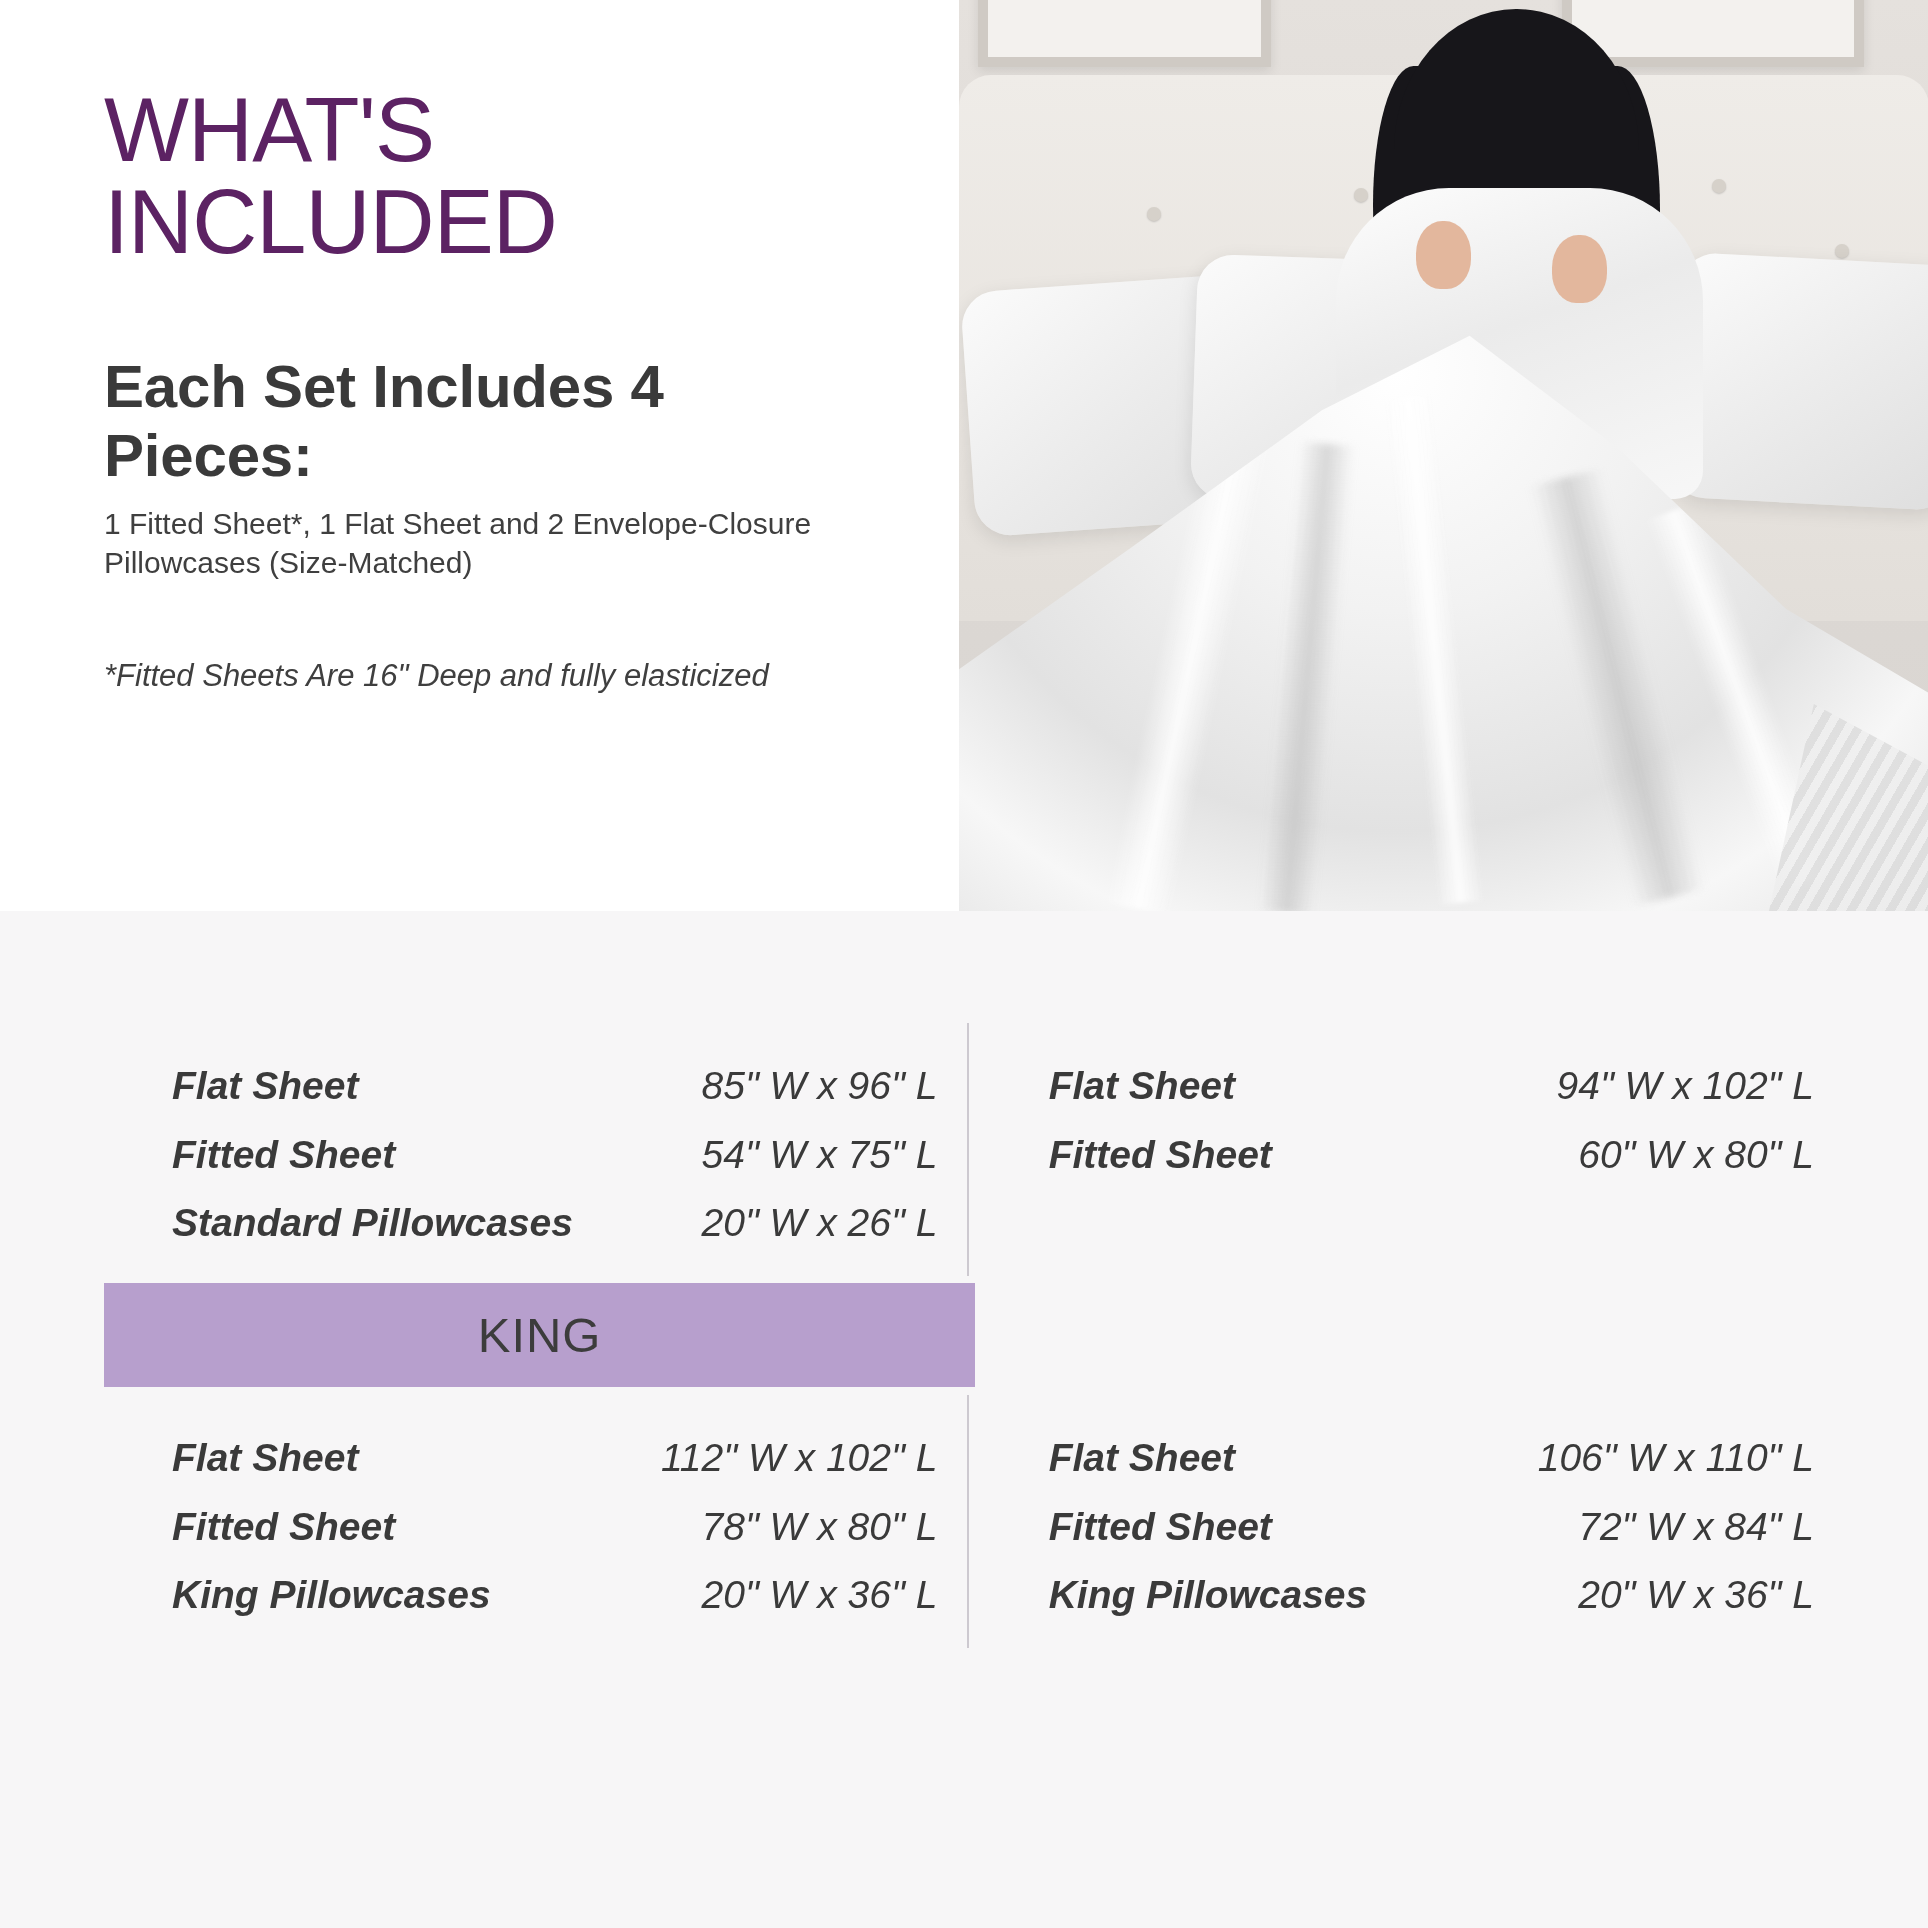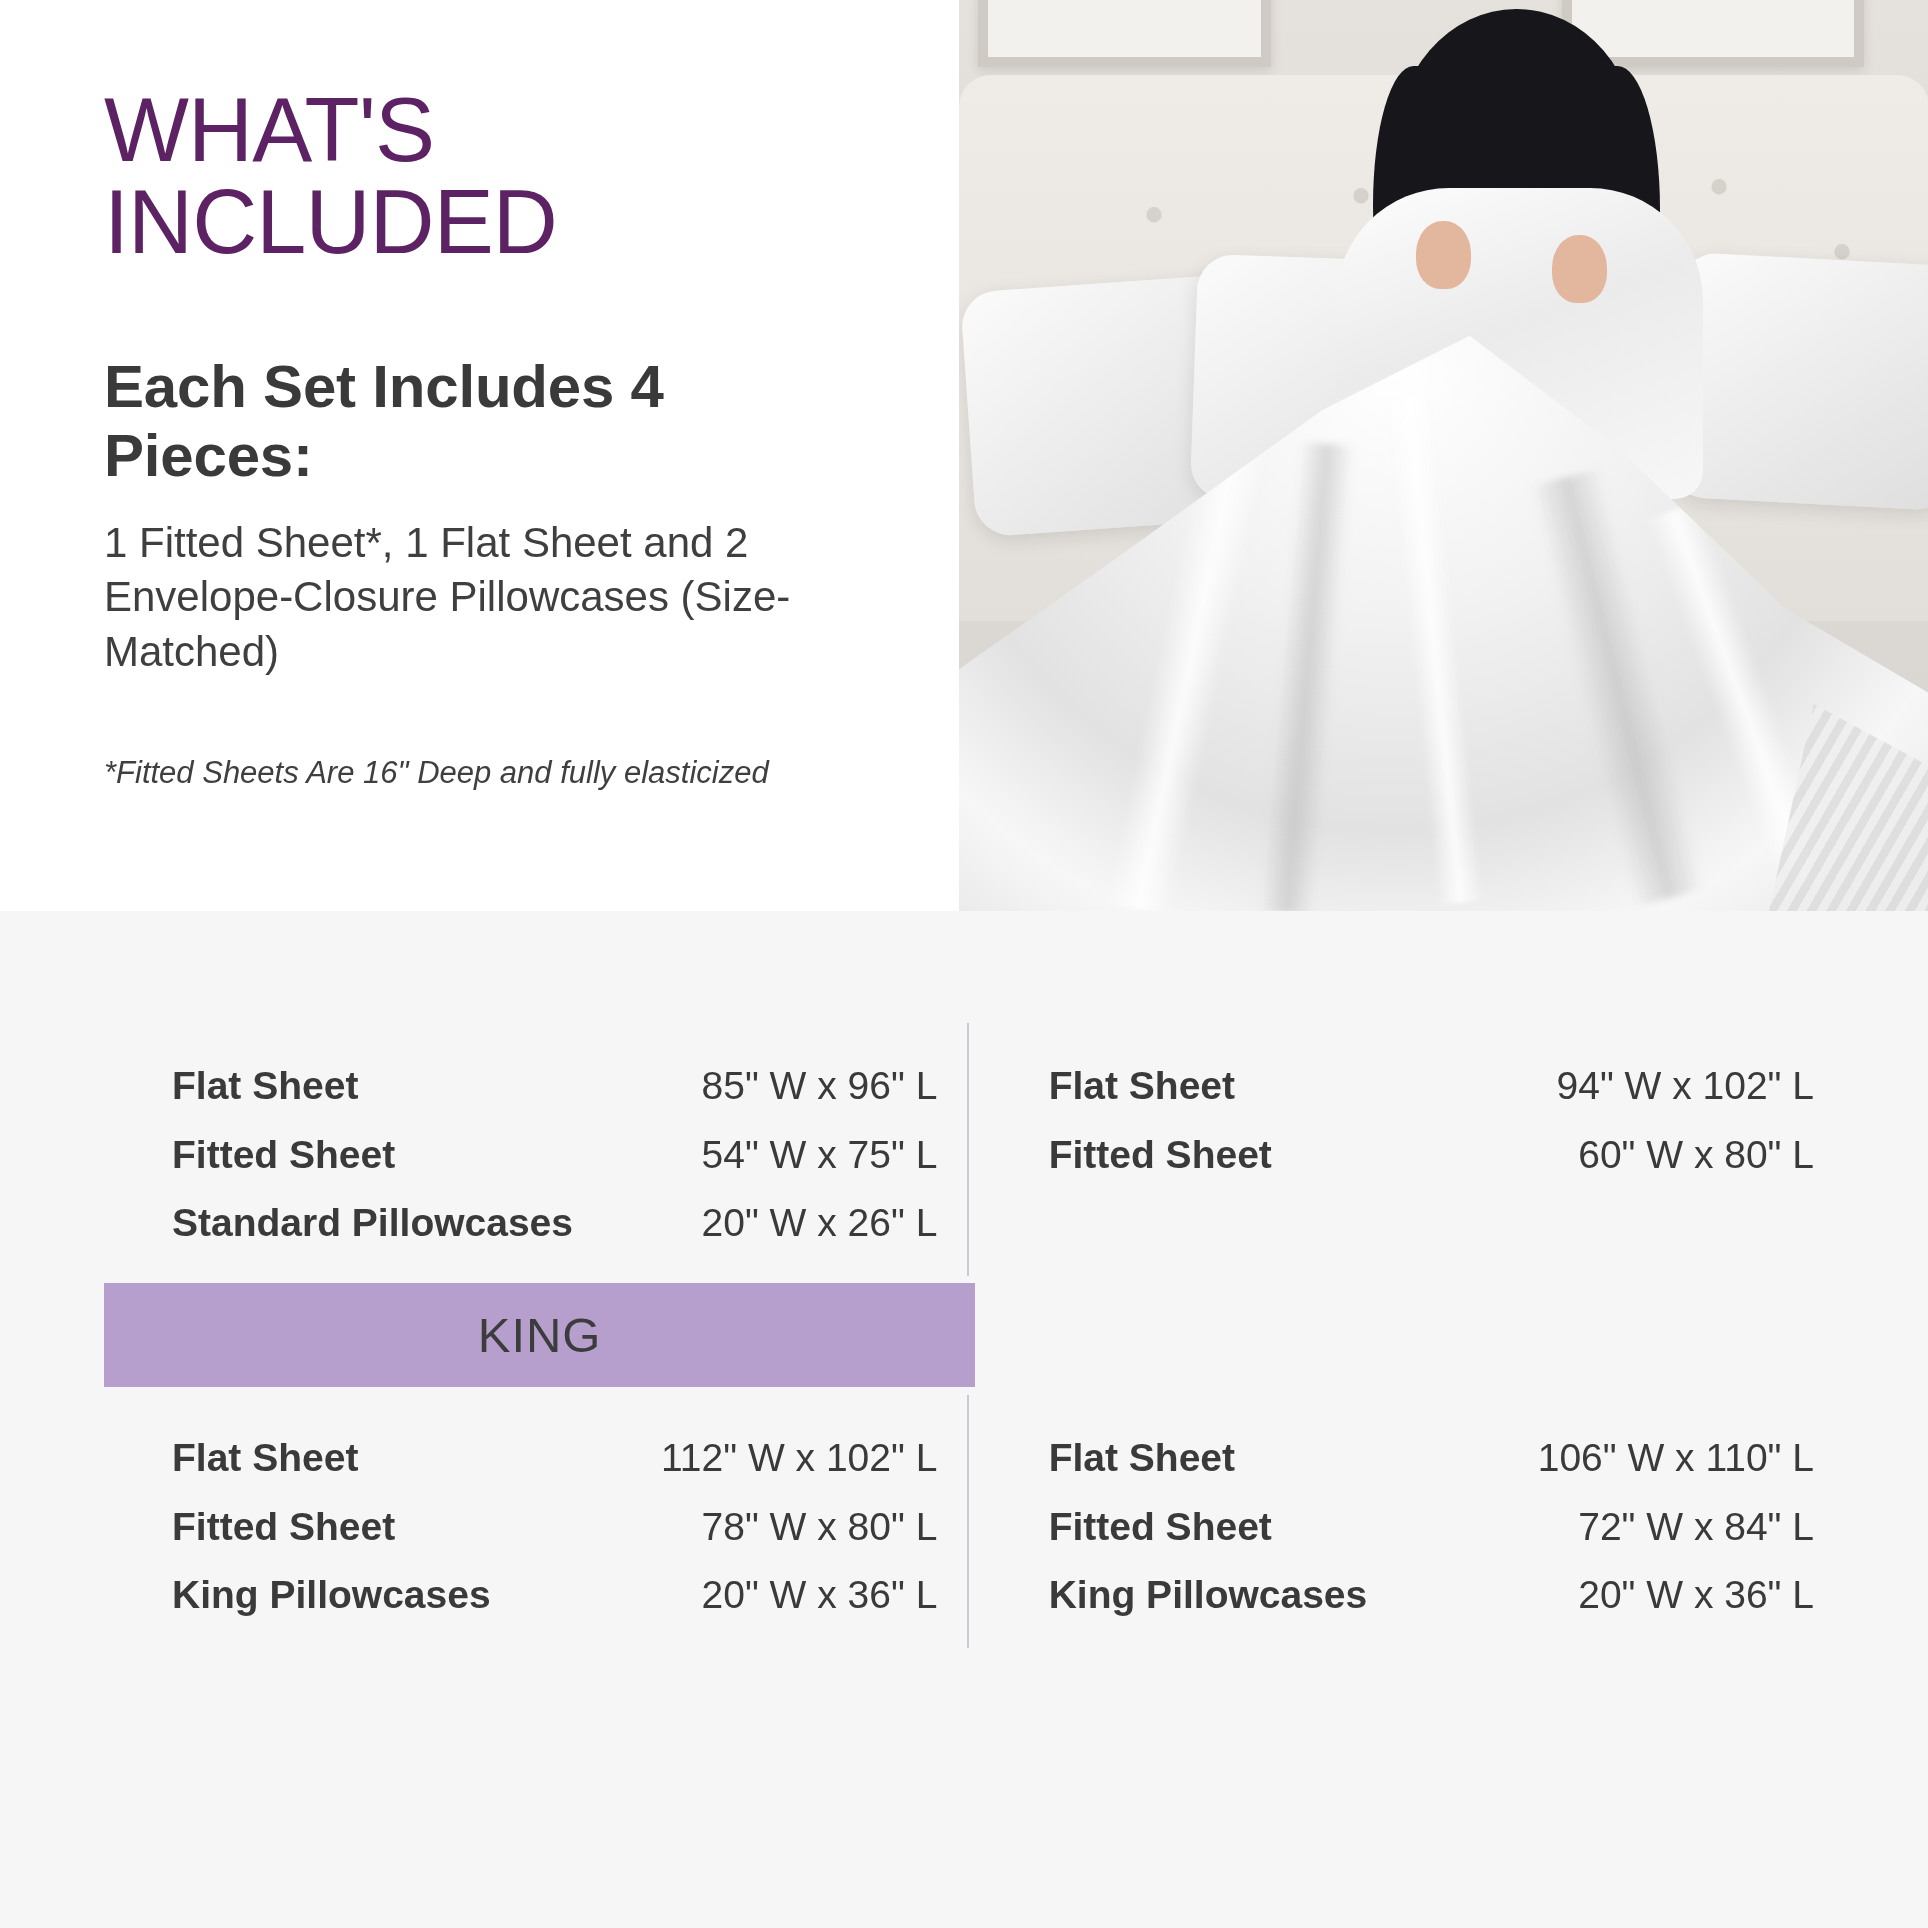--- a/index.html
+++ b/index.html
@@ -48,22 +48,22 @@
 
   .subhead {
     margin-top: 83px;
     font-size: 60px;
     font-weight: 700;
     color: #3a3a3a;
     letter-spacing: -0.2px;
   }
 
   .body-copy {
-    margin-top: 26px;
-    font-size: 42px;
+    margin-top: 14px;
+    font-size: 30px;
     line-height: 1.3;
     color: #3f3f3f;
     font-weight: 400;
   }
 
   .footnote {
     margin-top: 73px;
     font-size: 31px;
     line-height: 1.33;
     color: #3f3f3f;
@@ -235,20 +235,21 @@
   .band-gap { width: 11.3px; flex: 0 0 11.3px; background: #f7f6f7; }
 
   .rows {
     padding: 49px 0 38px 0;
   }
   .spec-row {
     display: flex;
     align-items: flex-start;
     margin-bottom: 24.5px;
     padding: 0 32px 0 68px;
+    font-style: italic;
   }
   .spec-row:last-child { margin-bottom: 0; gap: 16px; }
   .spec-label {
     flex: 1 1 auto;
     font-size: 39px;
     font-weight: 700;
     color: #3a3a3a;
   }
   .spec-value {
     flex: 0 0 auto;

